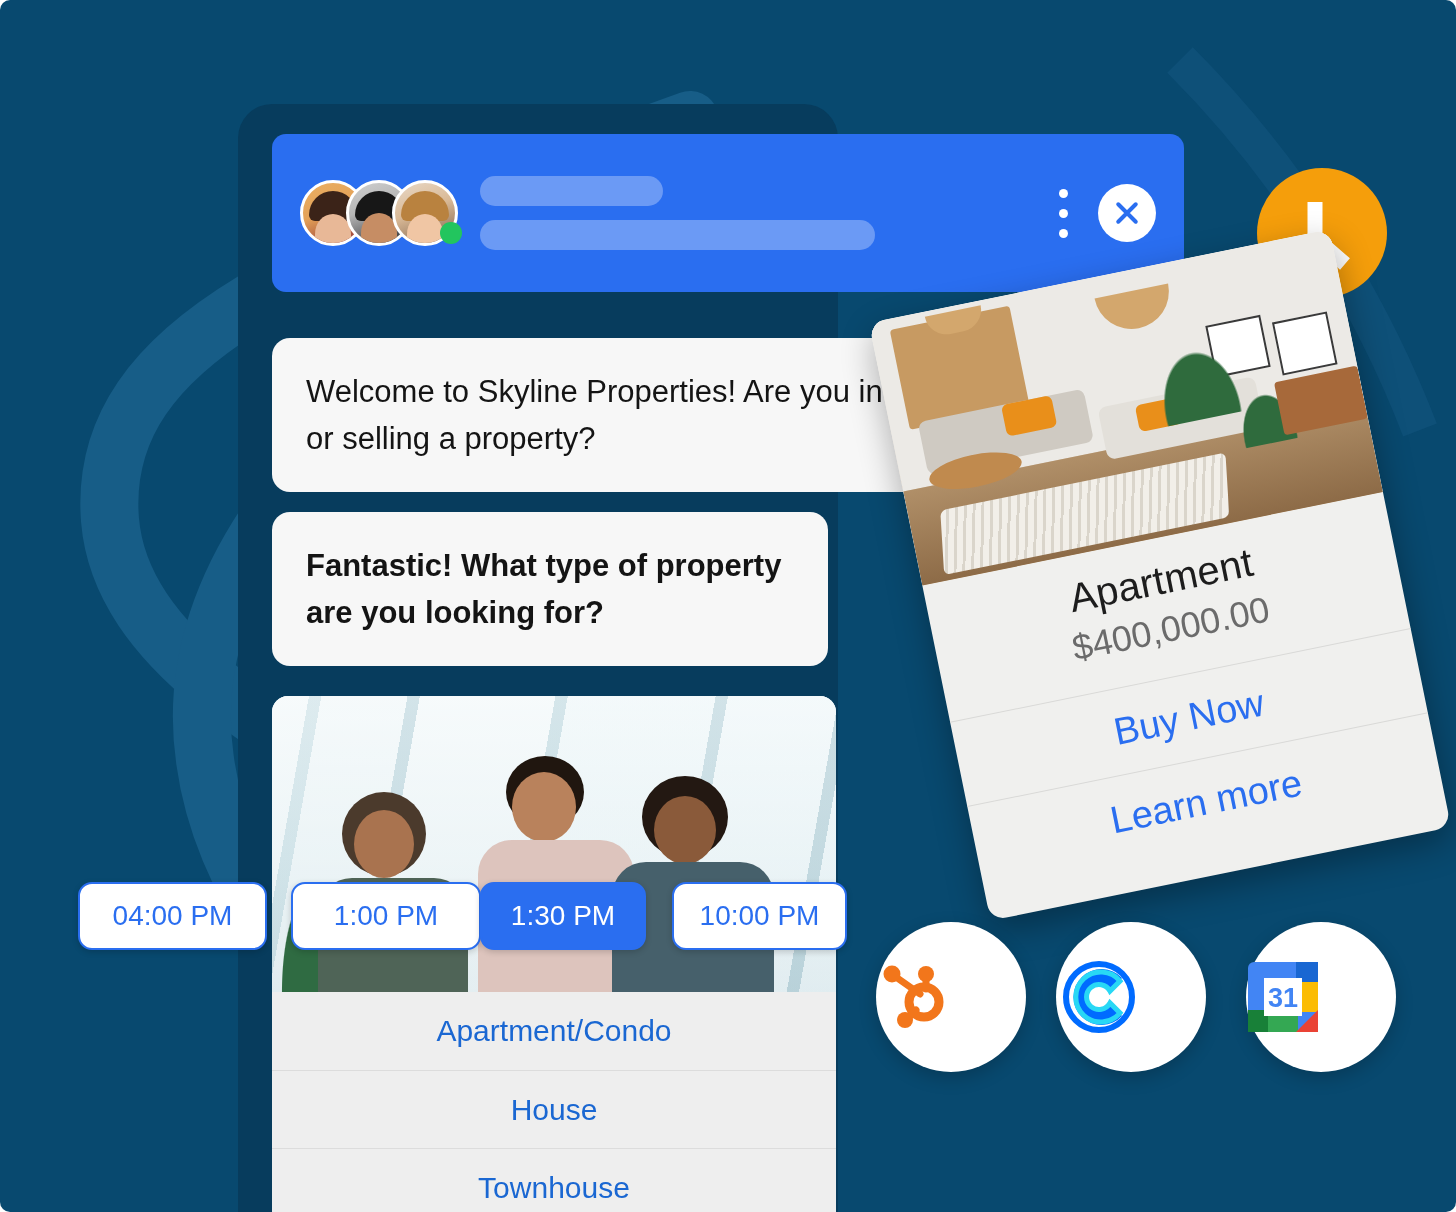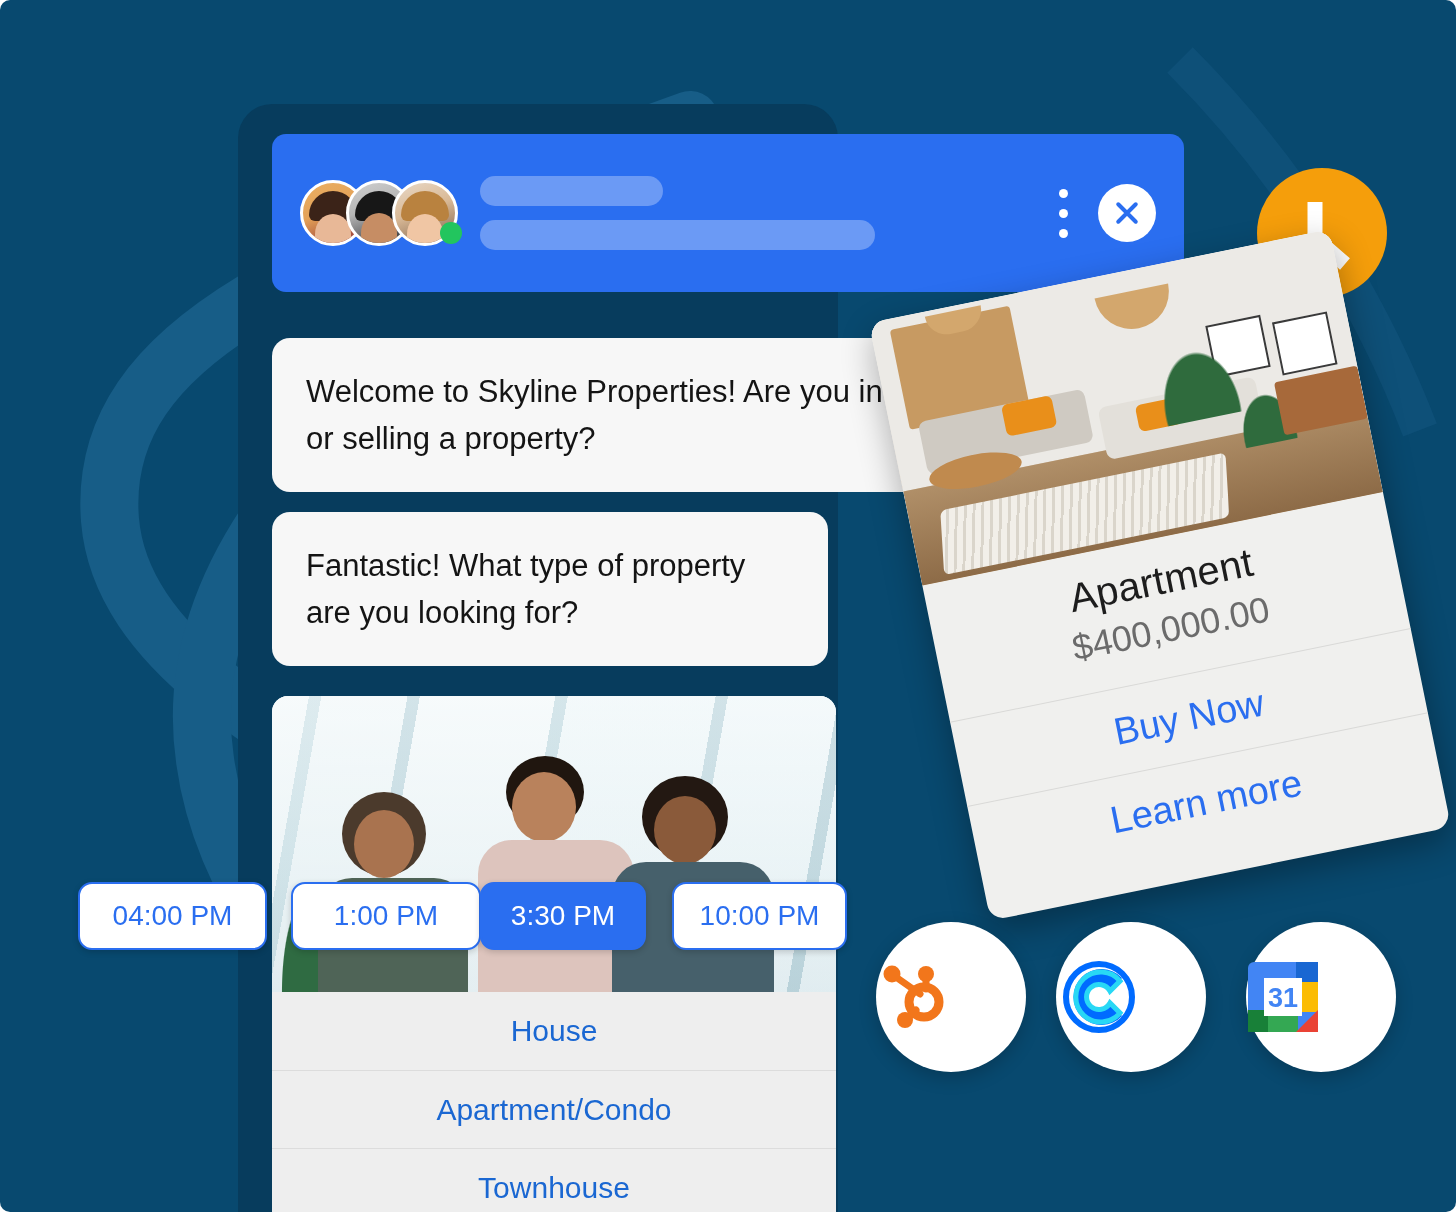--- a/index.html
+++ b/index.html
@@ -120,21 +120,21 @@
     position: absolute;
     background: #f7f7f7;
     border-radius: 18px;
     padding: 30px 34px;
     color: #141414;
     font-size: 31px;
     line-height: 1.52;
     font-weight: 400;
   }
   .bubble.b1 { left: 0; top: 204px; width: 912px; }
-  .bubble.b2 { left: 0; top: 378px; width: 556px; }
+  .bubble.b2 { left: 0; top: 378px; width: 556px; font-weight: bold; }
 
   
   .photo-card {
     position: absolute;
     left: 0; top: 562px;
     width: 564px; height: 296px;
     border-radius: 16px 16px 0 0;
     overflow: hidden;
     background: #cfe0e6;
   }
@@ -329,31 +329,31 @@
         </div>
 
         <div class="ppl" style="left:330px;bottom:0;width:180px;height:216px;">
           <div class="head" style="left:40px;top:0;width:86px;height:82px;background:#231812;"></div>
           <div class="head" style="left:52px;top:20px;width:62px;height:68px;background:#8a5a3a;"></div>
           <div class="body" style="left:10px;top:86px;width:162px;height:132px;background:#46606b;"></div>
         </div>
       </div>
 
       <div class="options">
+        <div class="option">Apartment/Condo</div>
         <div class="option">House</div>
-        <div class="option">Apartment/Condo</div>
         <div class="option">Townhouse</div>
       </div>
 
     </div>
   </div>
 
   <div class="slot s1">04:00 PM</div>
   <div class="slot s2">1:00 PM</div>
-  <div class="slot s3 selected">3:30 PM</div>
+  <div class="slot s3 selected">1:30 PM</div>
   <div class="slot s4">10:00 PM</div>
 
   <div class="clock">
     <svg width="130" height="130" viewBox="0 0 130 130">
       <path d="M58 34 L58 70 L88 96" fill="none" stroke="#ffffff" stroke-width="15" stroke-linecap="butt" stroke-linejoin="miter"></path>
     </svg>
   </div>
 
   <div class="prop-card">
     <div class="prop-photo">

